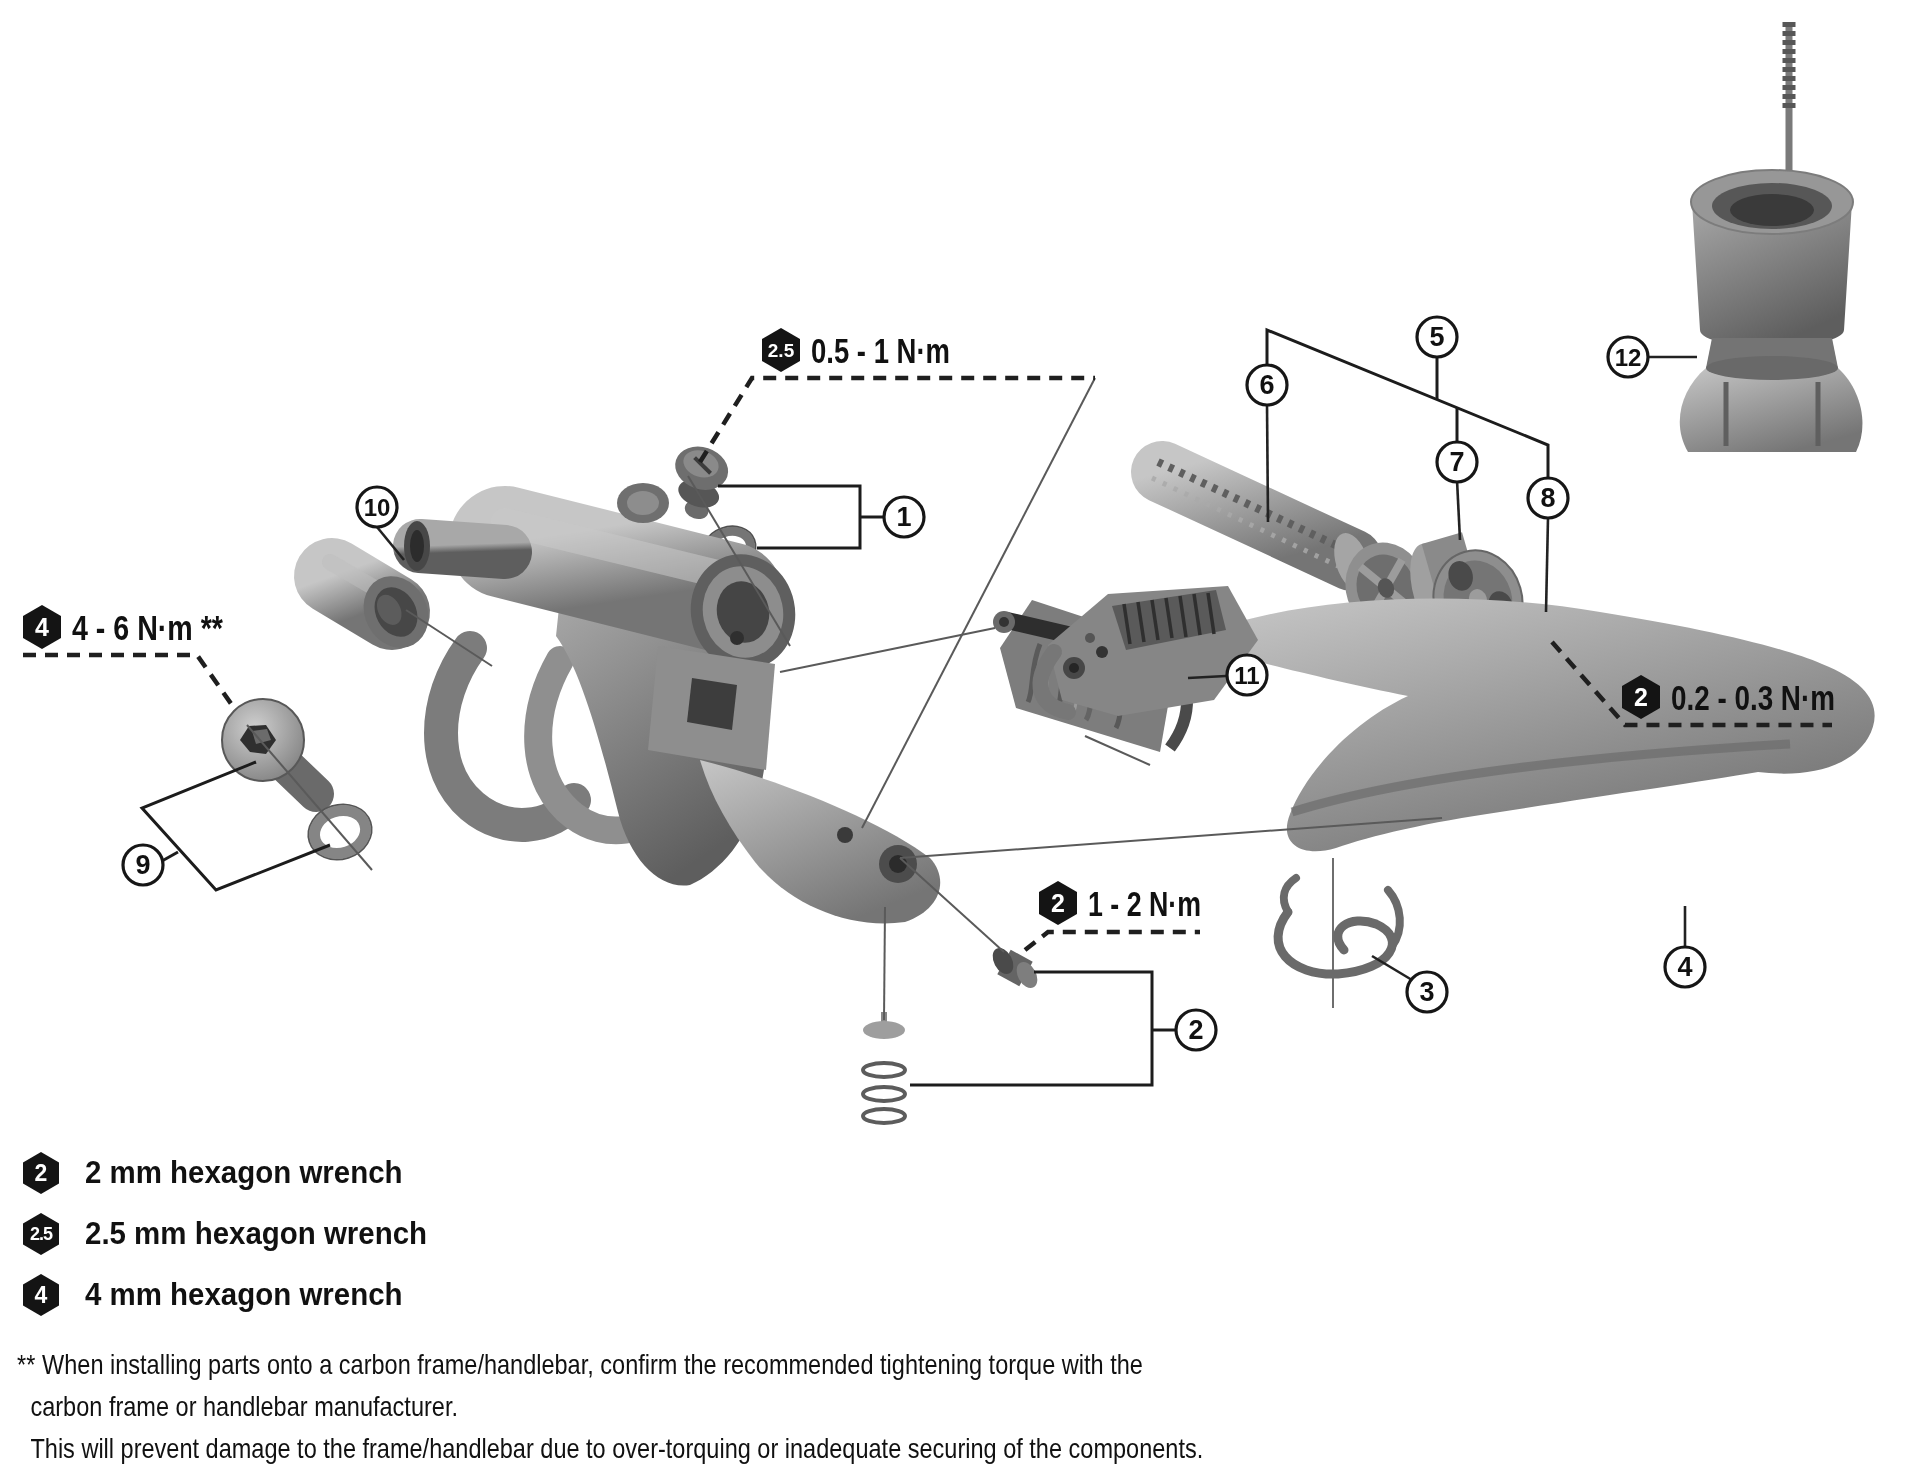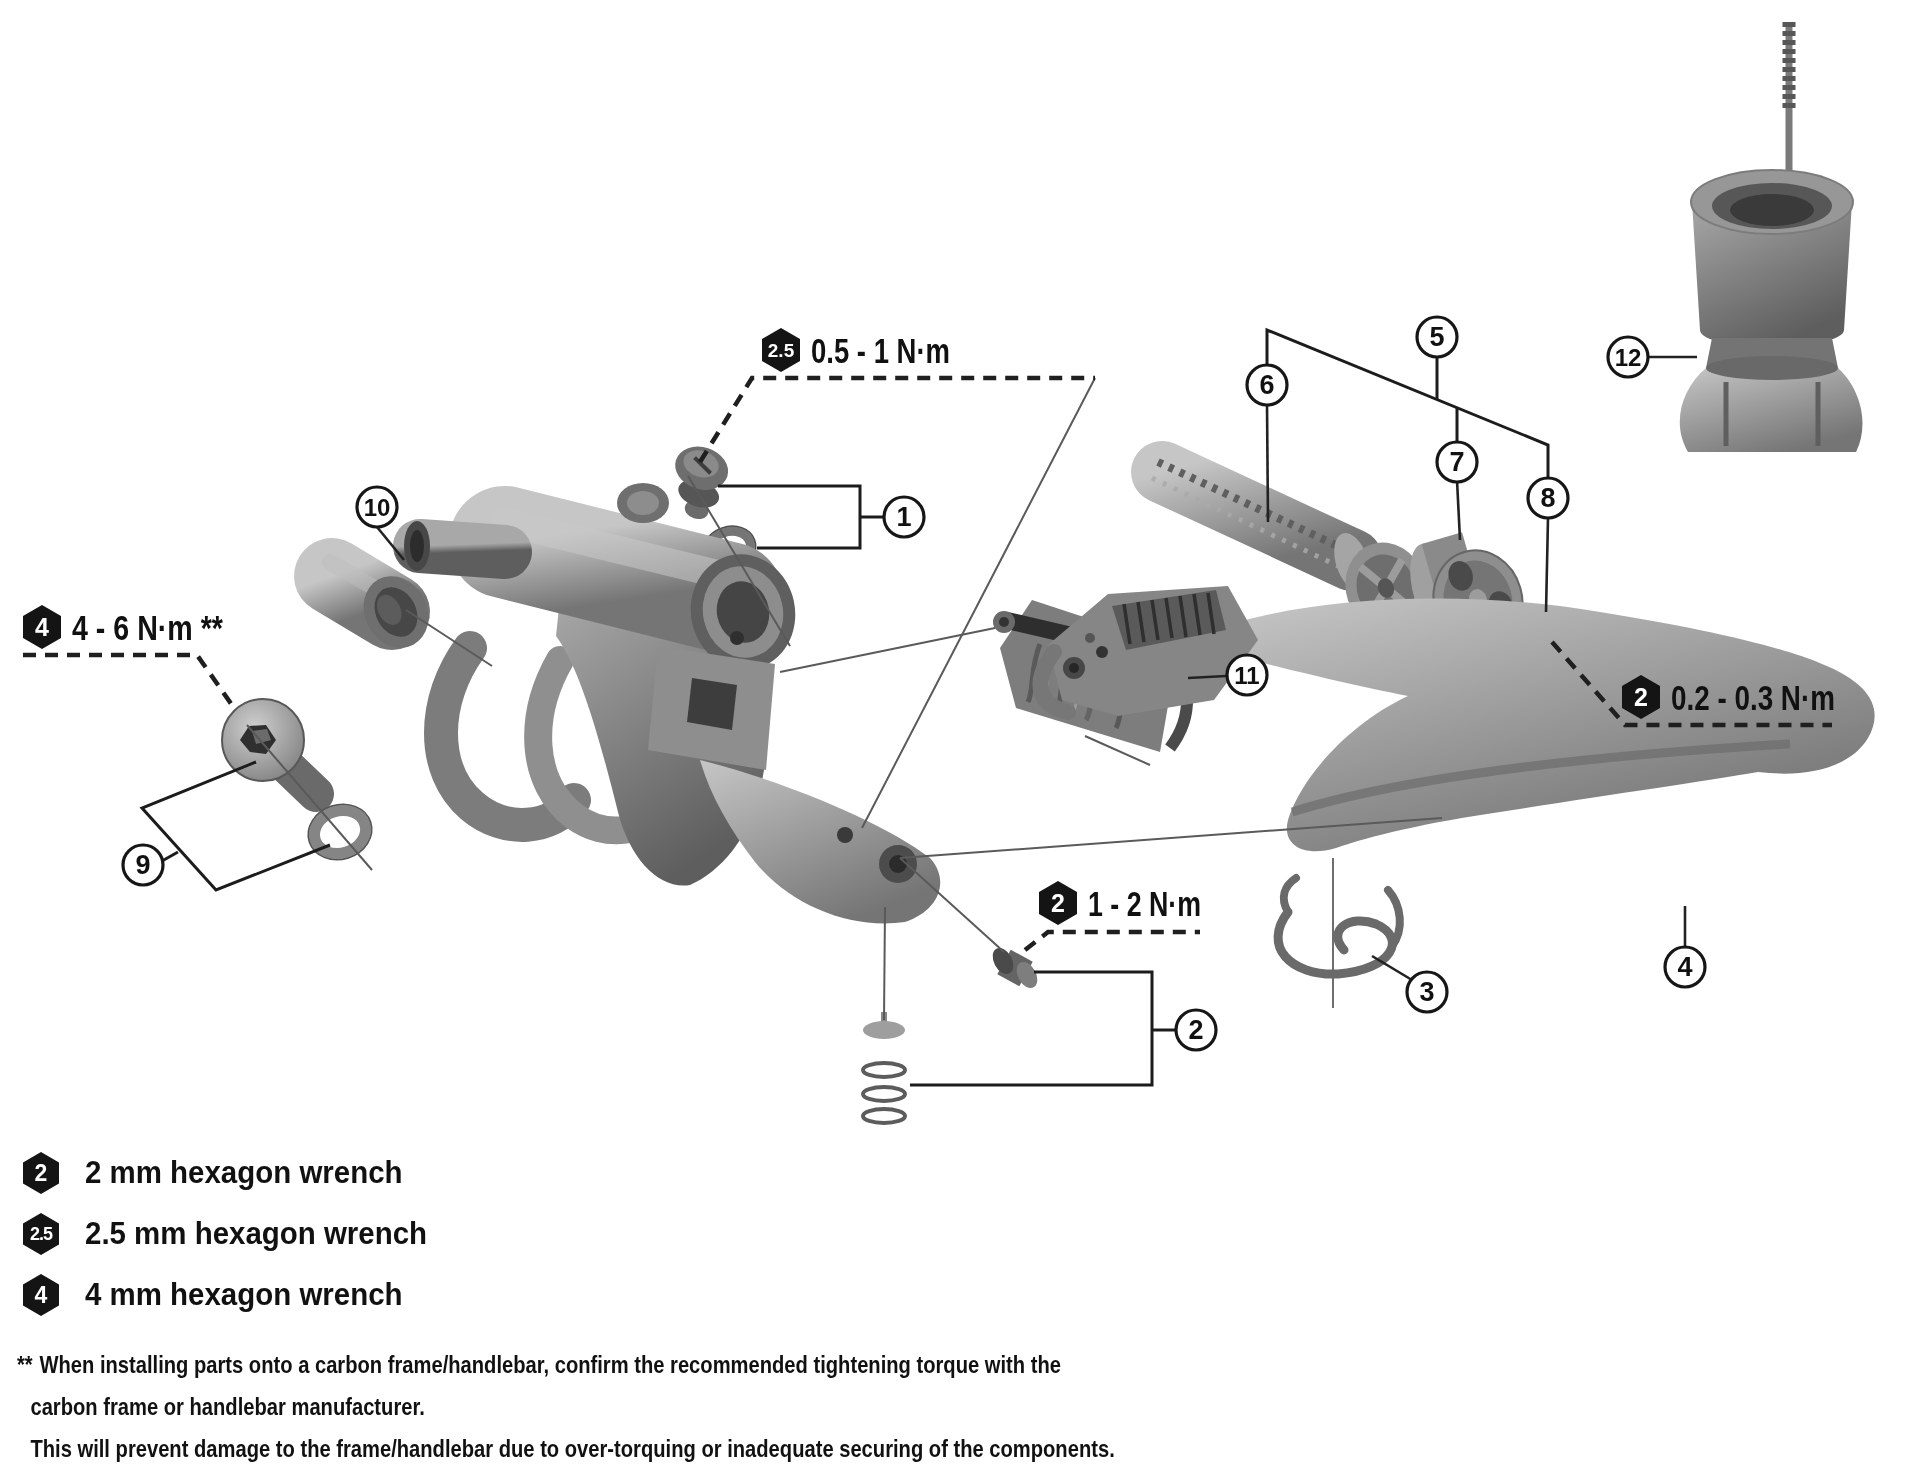--- a/index.html
+++ b/index.html
@@ -18,21 +18,21 @@
   .legend{position:absolute;left:23px;top:1152px;}
   .legend-row{display:flex;align-items:center;gap:26px;height:42px;margin-bottom:19px;}
   .legend-hex{width:36px;height:42px;background:#141414;flex:0 0 36px;
               clip-path:polygon(50% 0,100% 25%,100% 75%,50% 100%,0 75%,0 25%);
               display:flex;align-items:center;justify-content:center;}
   .legend-hex span{color:#fff;font-weight:bold;font-size:23px;}
   .legend-hex.small span{font-size:18px;letter-spacing:-1px;}
   .legend-label{font-weight:bold;font-size:31px;white-space:nowrap;
                 transform:scaleX(.95);transform-origin:left center;}
 
-  .footnote{position:absolute;left:17px;top:1344px;font-weight:bold;font-size:24px;color:#111;}
+  .footnote{position:absolute;left:17px;top:1344px;font-weight:normal;font-size:28px;color:#111;}
   .fn-line{height:42px;line-height:42px;white-space:nowrap;
            transform:scaleX(.84);transform-origin:left top;}
   .fn-line .indent{display:inline-block;width:16px;}
   .fn-marker{margin-right:8px;}
 </style>
 </head>
 <body>
 
 <div class="stage">
 

